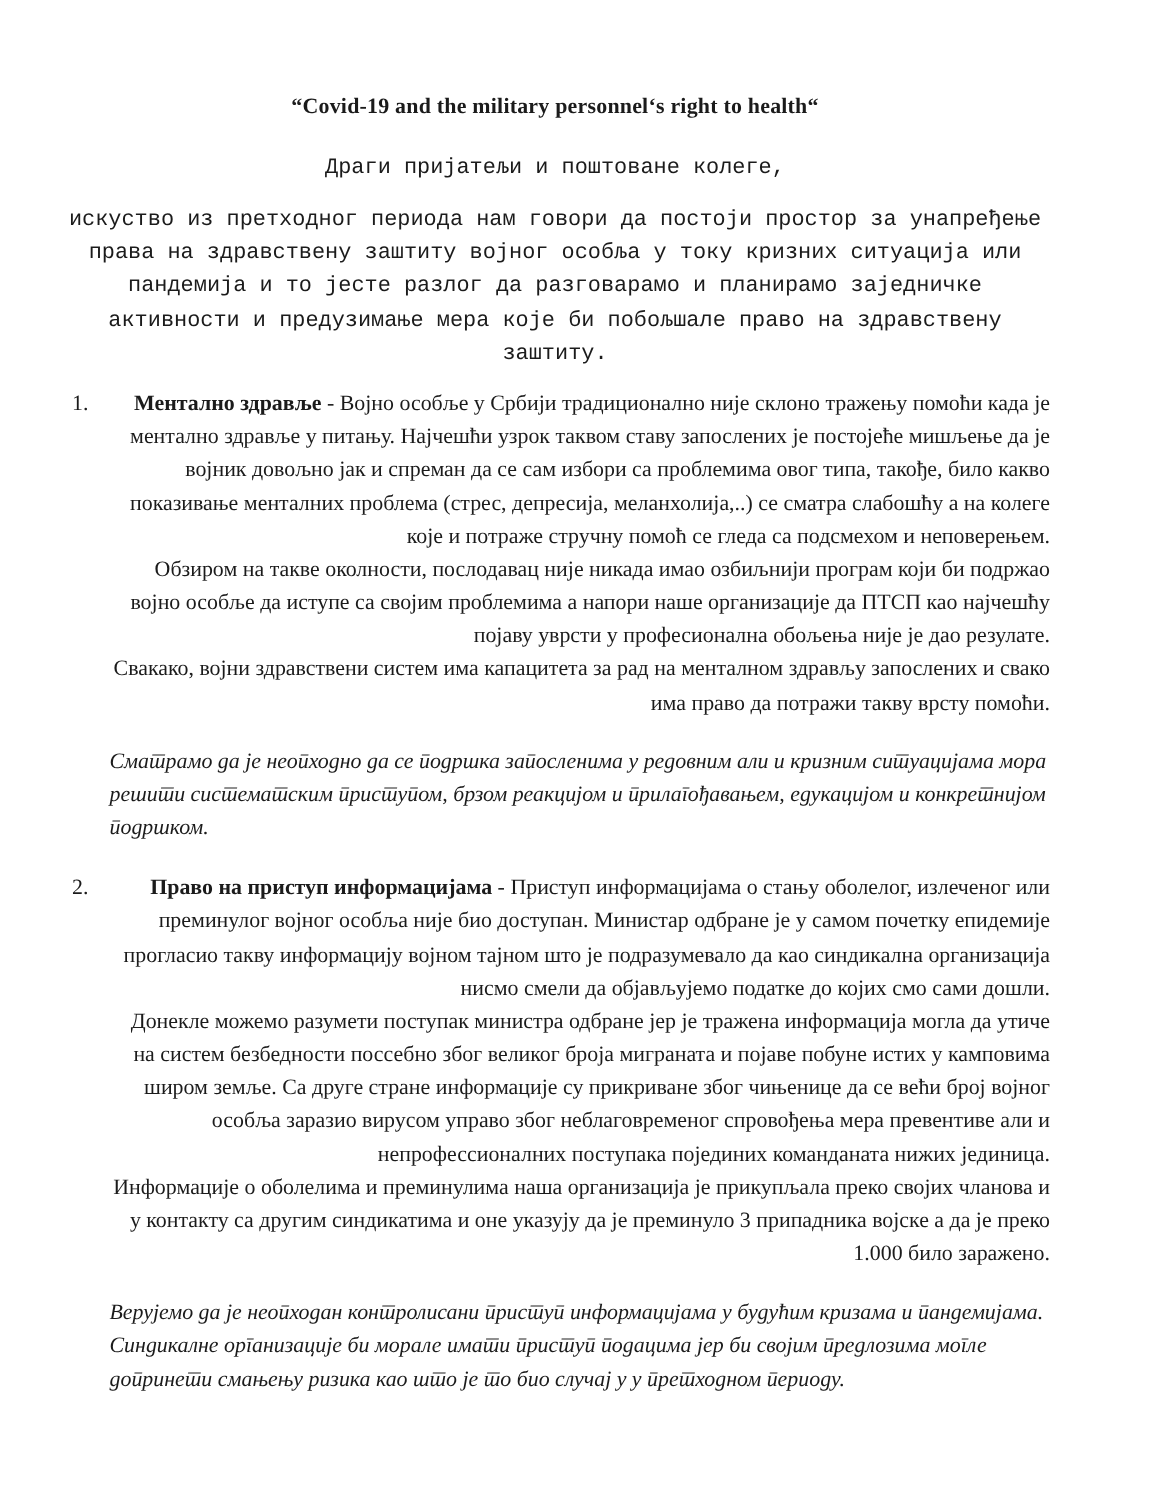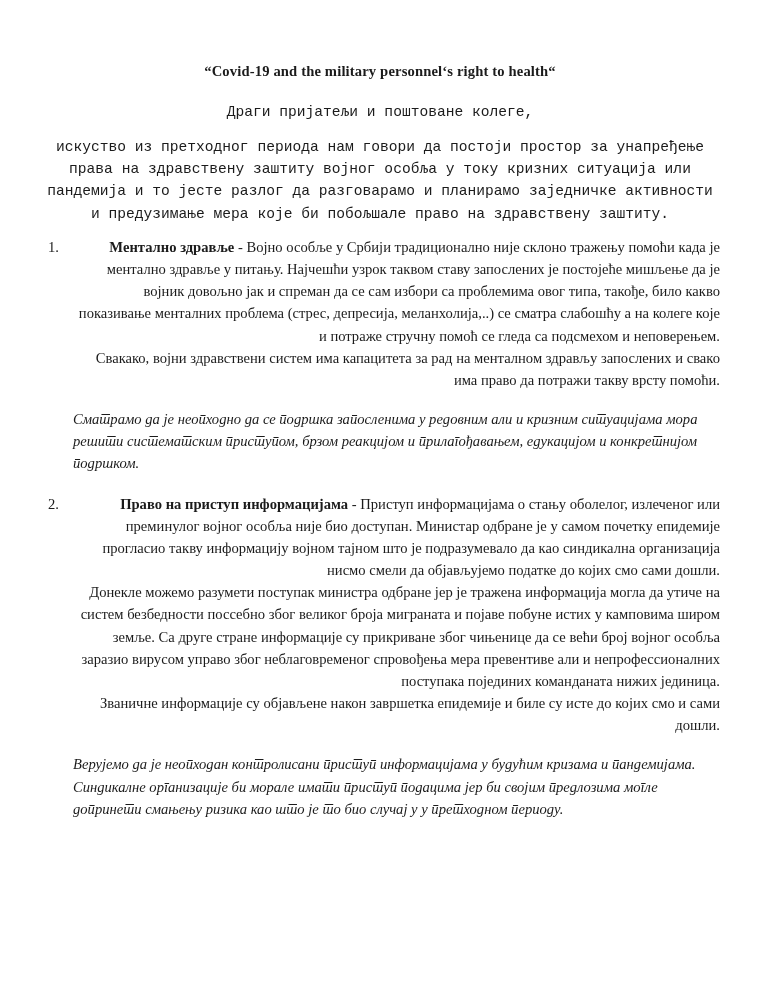--- a/index.html
+++ b/index.html
@@ -13,21 +13,21 @@
     height: 994px;
     overflow: hidden;
     font-family: "Liberation Serif", "DejaVu Serif", serif;
     color: #1b1b1b;
     -webkit-font-smoothing: antialiased;
   }
   .page {
     box-sizing: border-box;
     width: 768px;
     height: 994px;
-    padding: 62px 48px 20px 40px;
+    padding: 62px 68px 20px 40px;
     background: #ffffff;
     position: relative;
   }
   .doc-title {
     text-align: center;
     font-size: 14.6px;
     font-weight: bold;
     letter-spacing: 0.15px;
     margin: 0 0 20px 0;
     padding: 0 20px;
@@ -99,32 +99,33 @@
 
   <p class="body-par">искуство из претходног периода нам говори да постоји простор за унапређење права на здравствену заштиту војног особља у току кризних ситуација или пандемија и то јесте разлог да разговарамо и планирамо заједничке активности и предузимање мера које би побољшале право на здравствену заштиту.</p>
 
 
   <ol class="numbered">
 
     <li>
       <span class="marker">1.</span>
       <div class="li-block">
         <span class="sub-par"><span class="lead-bold">Ментално здравље</span><span> - </span><span>Војно особље у Србији традиционално није склоно тражењу помоћи када је ментално здравље у питању. Најчешћи узрок таквом ставу запослених је постојеће мишљење да је војник довољно јак и спреман да се сам избори са проблемима овог типа, такође, било какво показивање менталних проблема (стрес, депресија, меланхолија,..) се сматра слабошћу а на колеге које и потраже стручну помоћ се гледа са подсмехом и неповерењем.</span></span>
+        <span class="sub-par">Обзиром на такве околности, послодавац није никада имао озбиљнији програм који би подржао војно особље да иступе са својим проблемима а напори наше организације да ПТСП као најчешћу појаву уврсти у професионална обољења није је дао резулате.</span>
         <span class="sub-par">Свакако, војни здравствени систем има капацитета за рад на менталном здрављу запослених и свако има право да потражи такву врсту помоћи.</span>
       </div>
     </li>
 
     <p class="note-italic after-one">Сматрамо да је неопходно да се подршка запосленима у редовним али и кризним ситуацијама мора решити систематским приступом, брзом реакцијом и прилагођавањем, едукацијом и конкретнијом подршком.</p>
 
     <li>
       <span class="marker">2.</span>
       <div class="li-block">
         <span class="sub-par"><span class="lead-bold">Право на приступ информацијама</span><span> - </span><span>Приступ информацијама о стању оболелог, излеченог или преминулог војног особља није био доступан. Министар одбране је у самом почетку епидемије прогласио такву информацију војном тајном што је подразумевало да као синдикална организација нисмо смели да објављујемо податке до којих смо сами дошли.</span></span>
         <span class="sub-par">Донекле можемо разумети поступак министра одбране јер је тражена информација могла да утиче на систем безбедности поссебно због великог броја миграната и појаве побуне истих у камповима широм земље. Са друге стране информације су прикриване због чињенице да се већи број војног особља заразио вирусом управо због неблаговременог спровођења мера превентиве али и непрофессионалних поступака појединих команданата нижих јединица.</span>
-        <span class="sub-par">Званичне информације су објављене након завршетка епидемије и биле су исте до којих смо и сами дошли.</span>
+        <span class="sub-par">Информације о оболелима и преминулима наша организација је прикупљала преко својих чланова и у контакту са другим синдикатима и оне указују да је преминуло 3 припадника војске а да је преко 1.000 било заражено.</span>
       </div>
     </li>
 
     <p class="note-italic after-two">Верујемо да је неопходан контролисани приступ информацијама у будућим кризама и пандемијама. Синдикалне организације би морале имати приступ подацима јер би својим предлозима могле допринети смањењу ризика као што је то био случај у у претходном периоду.</p>
 
   </ol>
 
 </div>
 
 </body></html>

